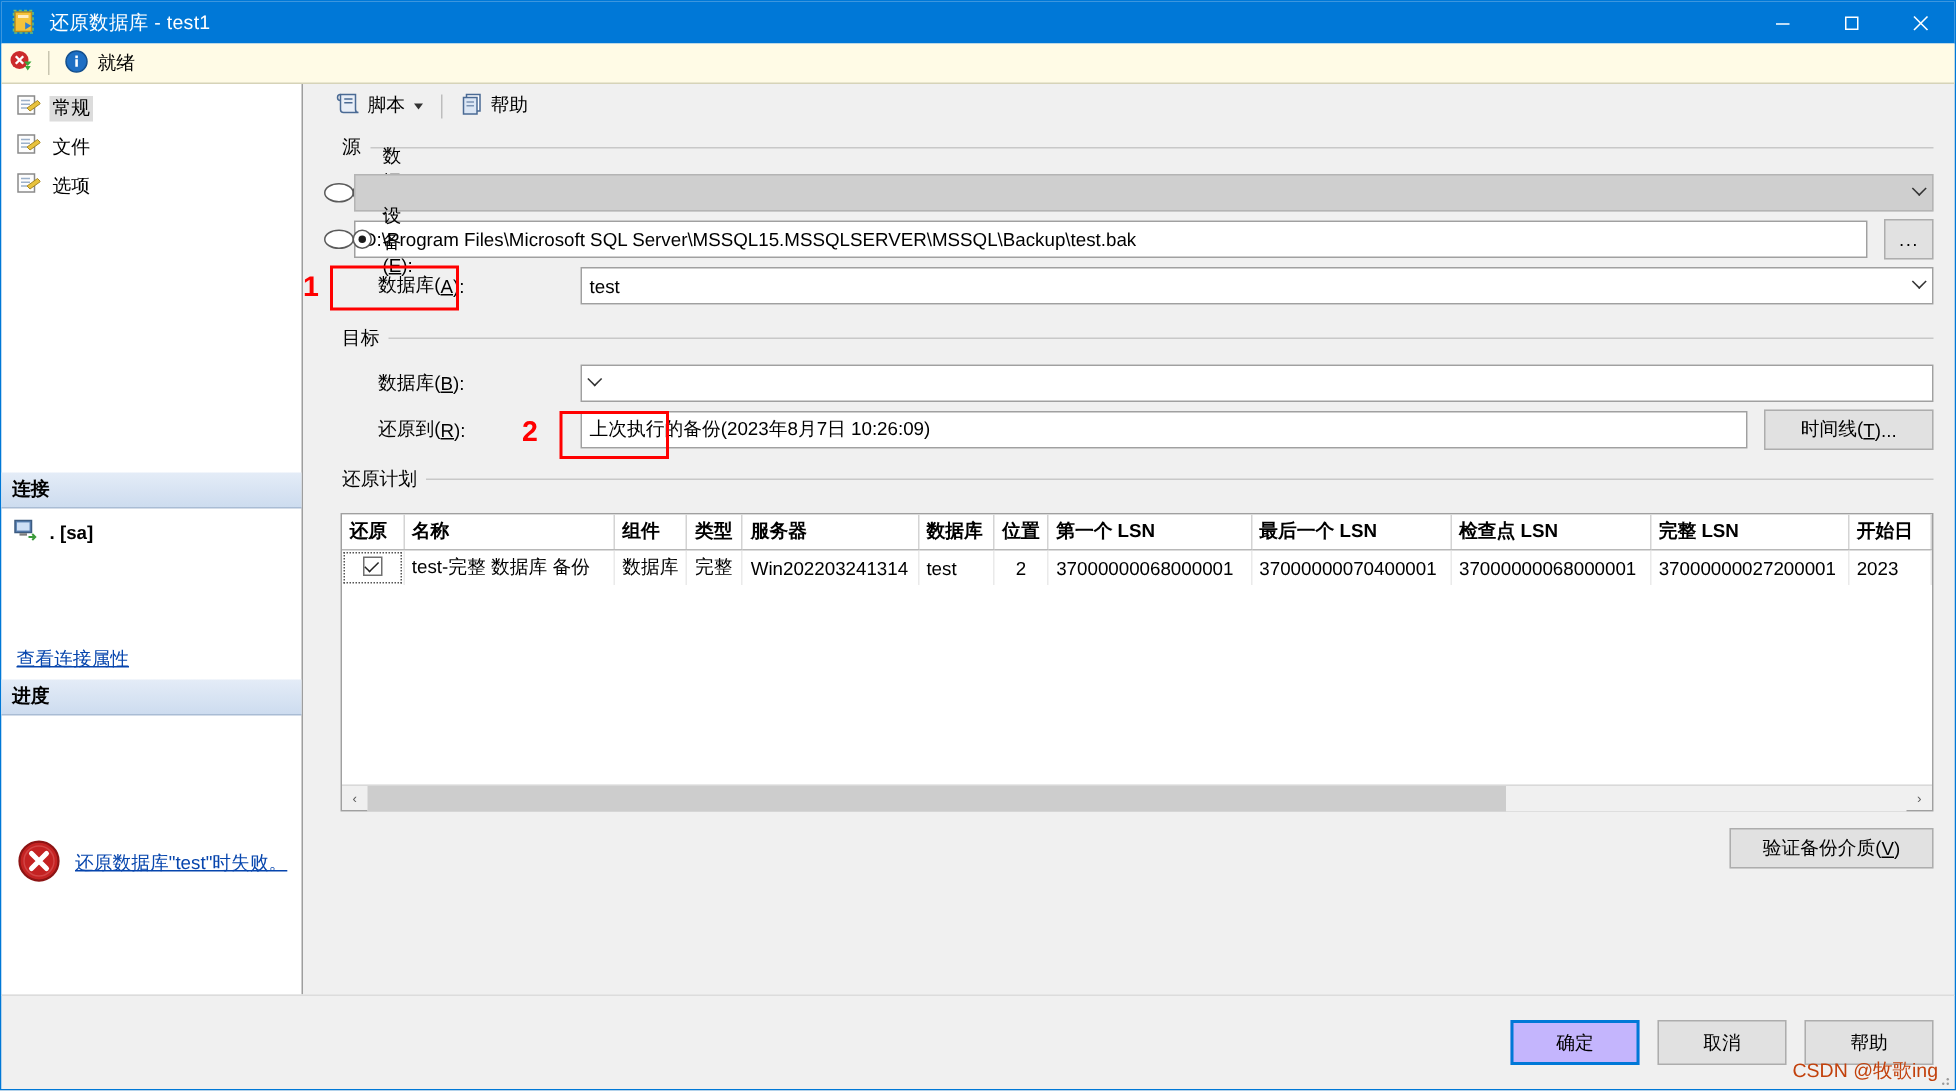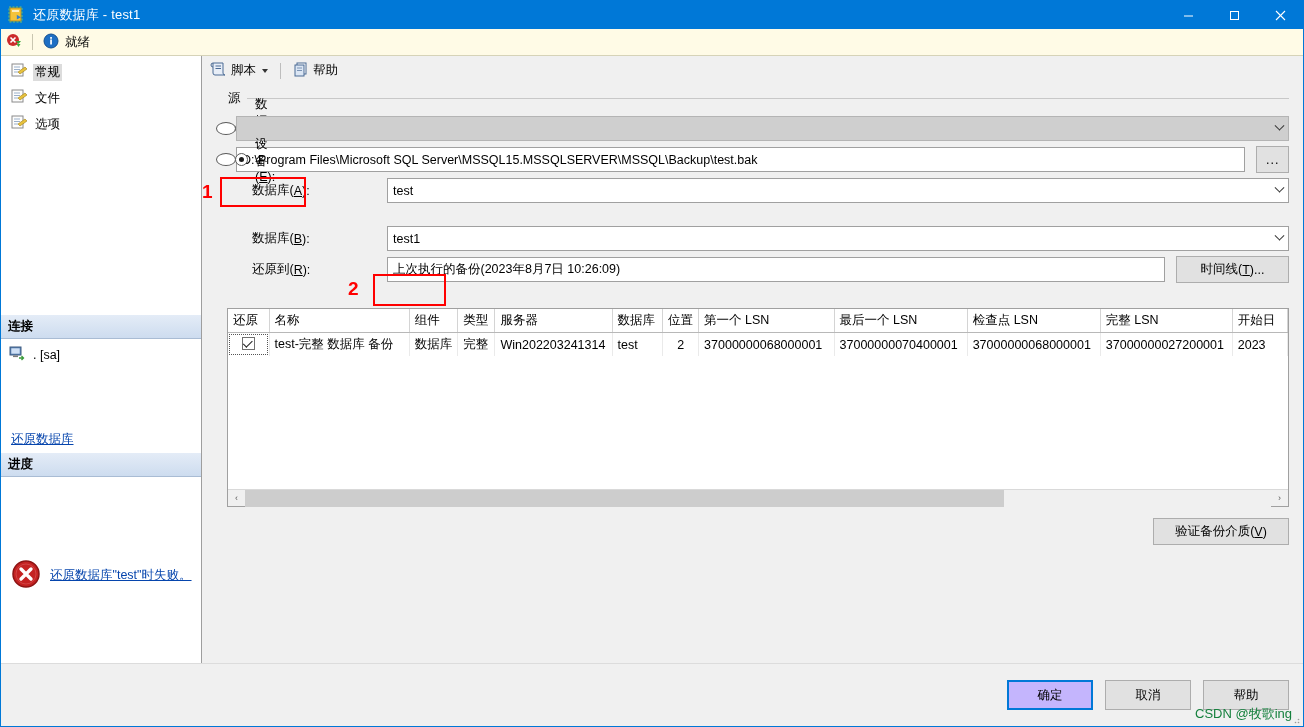--- a/index.html
+++ b/index.html
@@ -40,29 +40,29 @@
   .grp-header { background:linear-gradient(to bottom,#e4ecf7 0%,#cddcef 100%);
                 border-bottom:1px solid #a9bcd4; font-weight:bold; font-size:12.5px;
                 padding:3px 6px 3px 7px; color:#000; }
   .pagelist { padding:5px 0 0 6px; flex:none; }
   .page-item { display:flex; align-items:center; gap:6px; padding:2px 4px; margin-bottom:4px;
                width:max-content; }
   .page-item.selected .page-label { background:#dcdcdc;text-align:center; }
   .page-label { padding:0 2px; font-size:12.5px; }
   .leftspacer { flex:1; }
   .conn-body { padding:7px 0 0 8px; min-height:92px; }
-  .conn-row { display:flex; align-items:center; gap:7px; font-size:12.5px; }
+  .conn-row { display:flex; align-items:center; gap:7px; font-size:12.5px;font-weight:bold; }
   .linkline { padding:0 0 5px 10px; }
   a.link { color:#0645ad; font-size:12.5px; text-decoration:underline; cursor:pointer; }
   .progress-body { padding:11px 0 0 10px; display:flex; align-items:center; gap:9px; flex:1; }
   .progress-body a.link { line-height:1.2; }
 
   
   .rightpane { flex:1; display:flex; flex-direction:column; background:#f0f0f0; min-width:0; }
-  .toolbar { height:26px; display:flex; align-items:center; gap:5px; padding:3px 0 0 4px;
+  .toolbar { height:26px; display:flex; align-items:center; gap:5px; padding:3px 0 0 18px;
              flex:none; }
   .tb-item { display:flex; align-items:center; gap:4px; padding:2px 4px; font-size:12.5px; cursor:default; }
   .caret { width:0;height:0;border-left:3.5px solid transparent;border-right:3.5px solid transparent;
            border-top:4px solid #333; margin-left:2px; }
   .tb-sep { width:1px; height:16px; background:#bdbdbd; margin:0 3px; }
 
   .content { flex:1; padding:8px 14px 0 14px; min-height:0; position:relative; }
 
   
   .gb { margin-bottom:2px; }
@@ -107,21 +107,21 @@
   .annot-box { position:absolute; border:2.5px solid #f00; pointer-events:none; }
   .annot-num { position:absolute; color:#f00; font-size:19px; font-weight:bold;
                font-family:"Liberation Sans",sans-serif; }
 
   
   .gridwrap { border:1px solid #a0a0a0; background:#fff; height:199px; display:flex;
               flex-direction:column; margin-top:5px; }
   .gridscroll { flex:1; overflow:hidden; position:relative; }
   table.grid { border-collapse:collapse; font-size:12.5px; table-layout:fixed; }
   table.grid th { background:#fff; border-right:1px solid #d4d4d4; border-bottom:1px solid #b8b8b8;
-                  font-weight:normal; text-align:left; padding:3px 5px; white-space:nowrap;
+                  font-weight:bold; text-align:left; padding:3px 5px; white-space:nowrap;
                   height:21px; vertical-align:middle; }
   table.grid td { border-right:1px solid #eaeaea; padding:3px 5px; white-space:nowrap;
                   height:22px; vertical-align:middle; }
   .chk { width:13px; height:13px; border:1px solid #707070; background:#fff; display:inline-flex;
          align-items:center; justify-content:center; position:relative; }
   .chk.on::after { content:""; position:absolute; width:8px; height:4px;
                    border-left:1.6px solid #222; border-bottom:1.6px solid #222;
                    transform:rotate(-45deg) translate(0px,-1px); }
   .cellcenter { text-align:center; }
   .focus-cell { outline:1px dotted #555; outline-offset:-2px; }
@@ -133,21 +133,21 @@
   .hs-track { flex:1; height:17px; background:#f0f0f0; position:relative; }
   .hs-thumb { position:absolute; left:0; top:0; height:17px; width:74%; background:#cdcdcd; }
 
   .belowgrid { display:flex; justify-content:flex-end; padding-top:11px; }
 
   
   .footer { height:63px; background:#f0f0f0; border-top:1px solid #dcdcdc; flex:none;
             display:flex; align-items:center; justify-content:flex-end; padding-right:14px; gap:12px;
             position:relative; }
   .footer .btn { height:30px; width:86px; padding:0; }
-  .watermark { position:absolute; right:11px; bottom:3px; color:#15803d; font-size:13px;
+  .watermark { position:absolute; right:11px; bottom:3px; color:#c2410c; font-size:13px;
                white-space:nowrap; }
   .resize-grip { position:absolute; right:3px; bottom:3px; width:10px; height:10px; }
 </style>
 </head>
 <body>
 
 <div class="window">
 
   <div class="titlebar">
     <span class="title-icon">
@@ -253,21 +253,21 @@
               <rect x="1" y="1" width="11" height="8" fill="#5b83b5" stroke="#3c5b80"></rect>
               <rect x="2.3" y="2.3" width="8.4" height="5.4" fill="#cfe0f5"></rect>
               <rect x="4" y="9.5" width="5" height="1.6" fill="#7d7d7d"></rect>
               <path d="M10 12 h4 M12.5 10 l2 2 l-2 2" stroke="#3a9a3a" stroke-width="1.3" fill="none"></path>
             </svg>
           </span>
           <span>. [sa]</span>
         </div>
       </div>
       <div class="linkline">
-        <a class="link">还原数据库</a>
+        <a class="link">查看连接属性</a>
       </div>
 
       <div class="grp-header">进度</div>
       <div class="progress-body">
         <span>
           <svg width="30" height="30" viewBox="0 0 30 30">
             <circle cx="15" cy="15" r="13" fill="#c42222" stroke="#8d1414" stroke-width="1.5"></circle>
             <circle cx="15" cy="15" r="10" fill="none" stroke="#e06666" stroke-width="1" opacity=".5"></circle>
             <path d="M10 10 L20 20 M20 10 L10 20" stroke="#fff" stroke-width="3.4" stroke-linecap="round"></path>
           </svg>
@@ -349,46 +349,53 @@
                       <span class="chev"></span>
                     </span>
                 </div>
               </div>
             </div>
 
           </div>
         </div>
 
         <div class="gb" style="margin-top:13px;">
+          <div class="gb-title">
+            <span class="t">目标</span>
+            <span class="rule"></span>
+          </div>
           <div class="gb-body">
 
             <div class="formrow">
               <div class="lbl-col indent">数据库(<u>B</u>):</div>
               <div class="ctl">
                 <div class="combo">
-                  <span class="val">test1</span>
                   <span class="arrow">
                       <span class="chev"></span>
                     </span>
                 </div>
               </div>
             </div>
 
             <div class="formrow">
               <div class="lbl-col indent">还原到(<u>R</u>):</div>
               <div class="ctl" style="gap:11px;">
                 <div class="input readonly">上次执行的备份(2023年8月7日 10:26:09)</div>
                 <div class="btn" style="width:113px;flex:none;">时间线(<u>T</u>)...</div>
               </div>
             </div>
 
           </div>
         </div>
 
         <div class="gb" style="margin-top:11px;">
+          <div class="gb-title">
+            <span class="t">还原计划</span>
+            <span class="rule"></span>
+          </div>
           <div class="gb-body" style="padding-left:11px;padding-top:9px;">
 
             <div class="gridwrap">
               <div class="gridscroll">
                 <table class="grid">
                   <colgroup>
                     <col style="width:45px">
                       <col style="width:148px">
                       <col style="width:47px">
                     <col style="width:38px">

